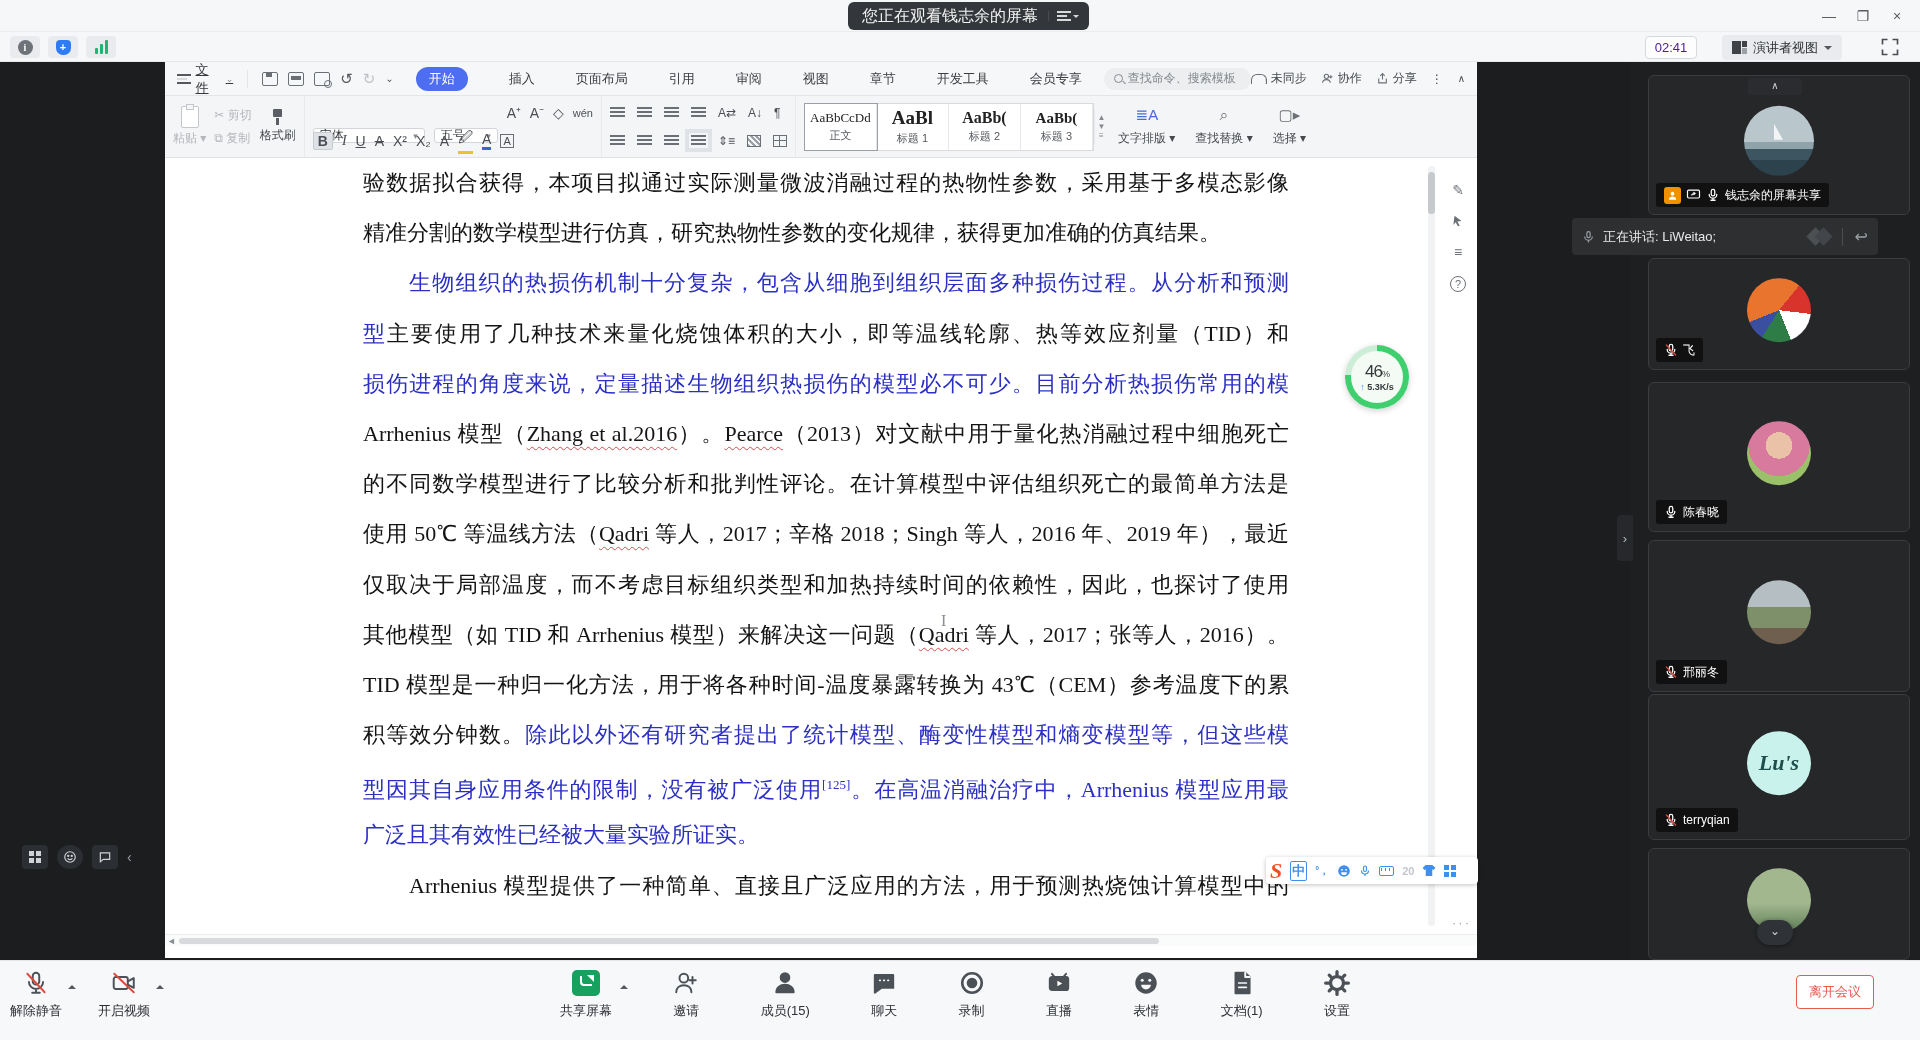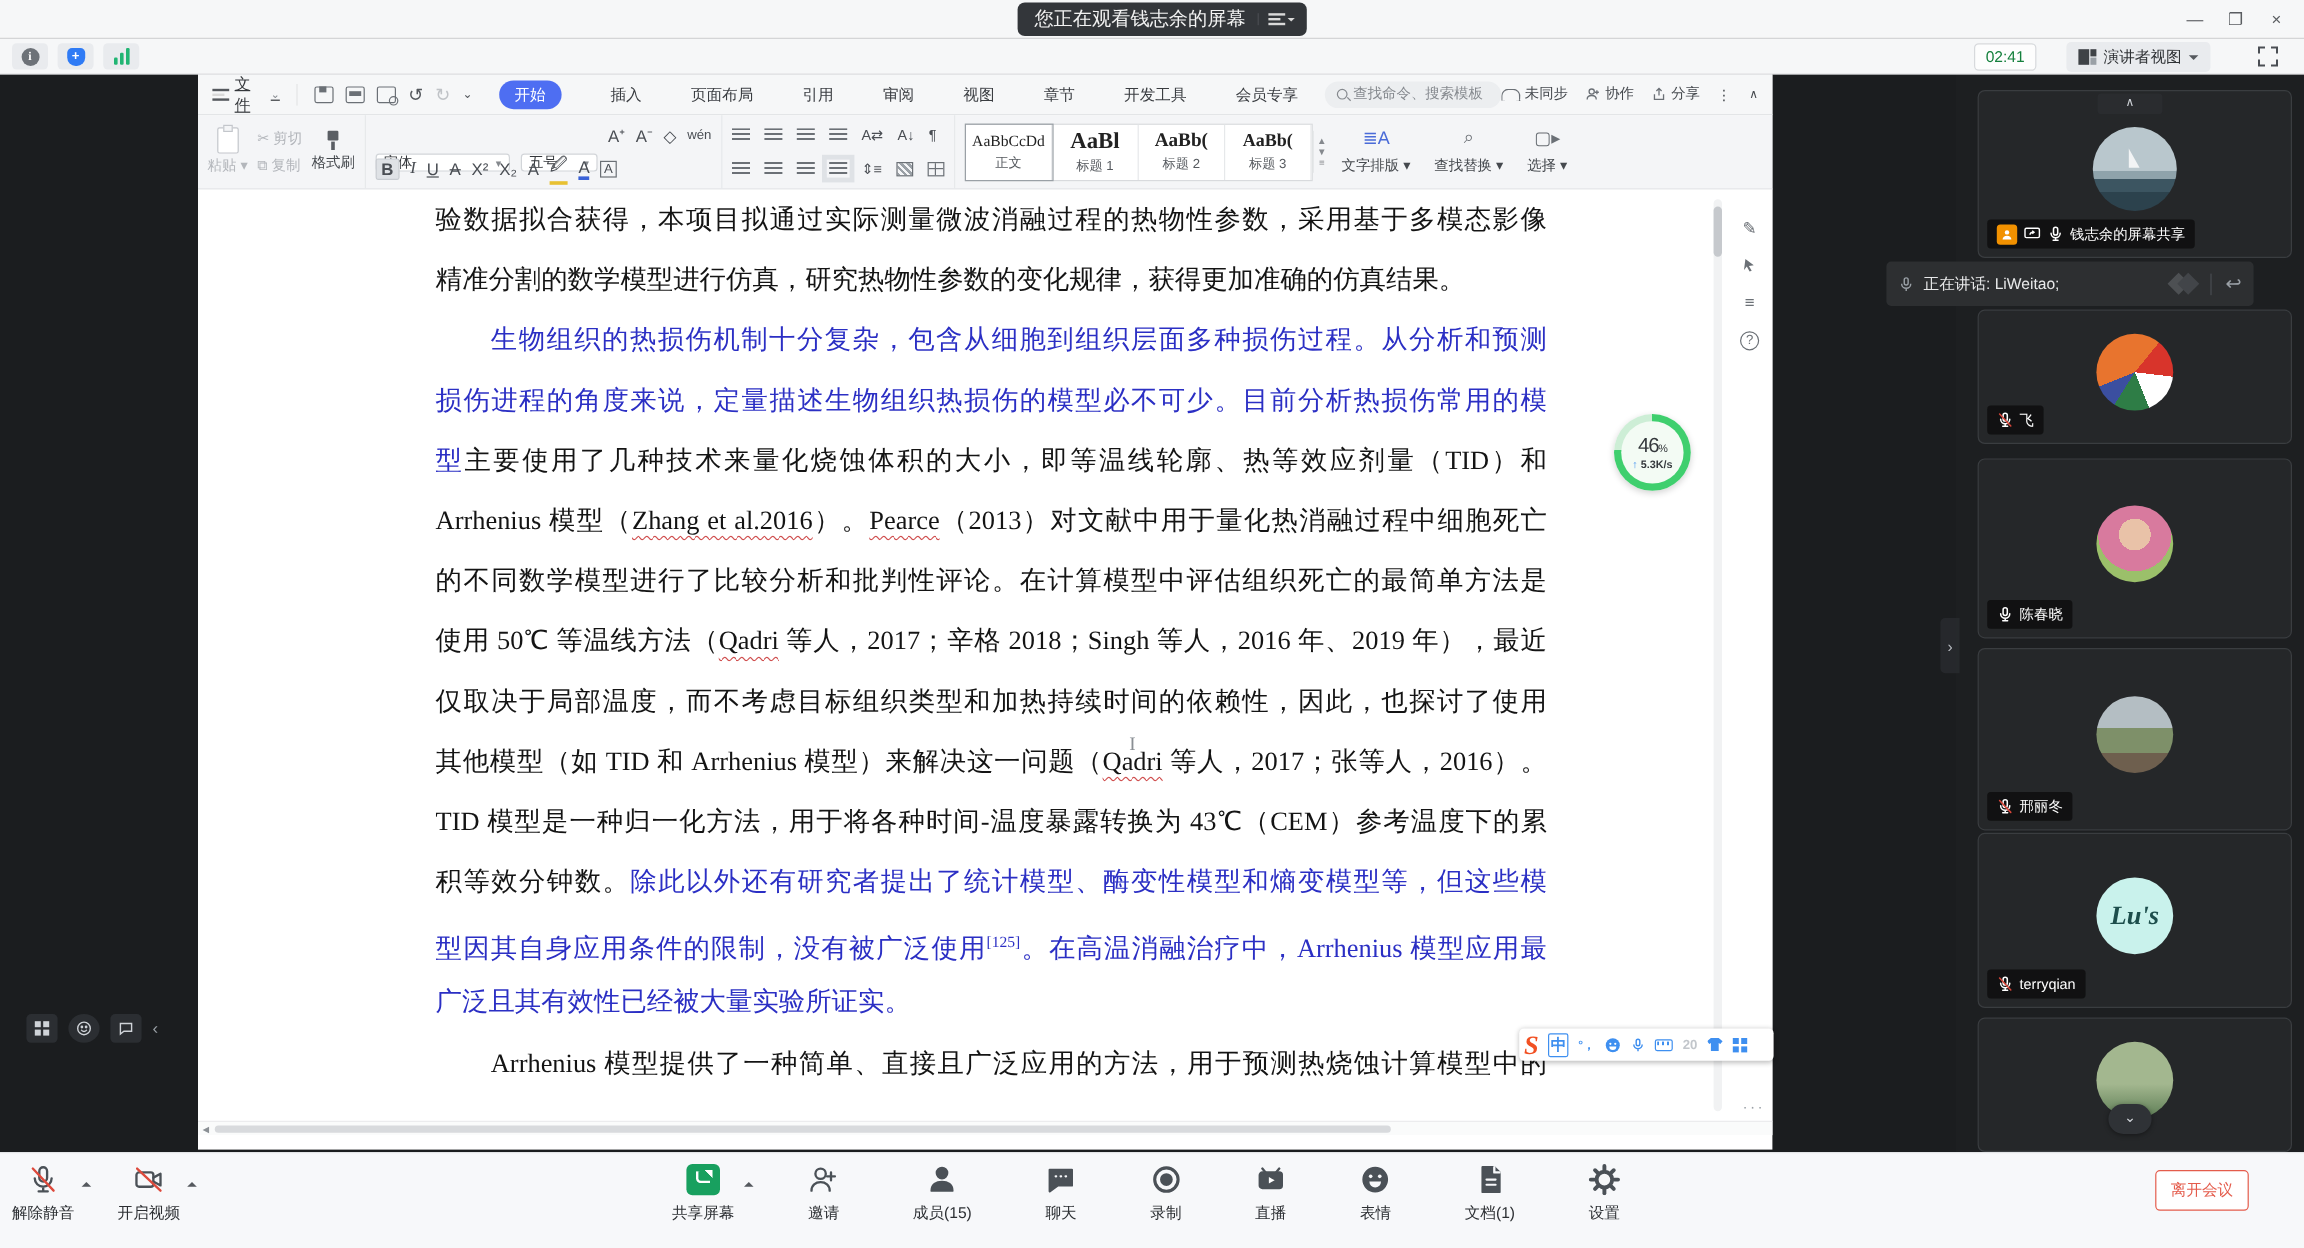--- a/index.html
+++ b/index.html
@@ -21,21 +21,21 @@
 
   #row2 { position:absolute; left:0; top:32px; width:1920px; height:30px; background:#f6f7f8; border-bottom:1px solid #e6e7e9; z-index:30; }
   .mini-btn { position:absolute; top:4px; height:22px; border-radius:4px; background:#e9ebee; display:flex; align-items:center; justify-content:center; }
   #info-btn { left:10px; width:30px; } #shield-btn { left:48px; width:30px; } #net-btn { left:86px; width:30px; }
   .i-circle { width:15px; height:15px; border-radius:50%; background:#6d7278; color:#fff; font-size:10px; font-weight:bold; text-align:center; line-height:15px; font-family:"Liberation Serif",serif; }
   .i-shield { width:15px; height:15px; background:#2f7bf5; border-radius:4px 4px 7px 7px; color:#fff; font-size:11px; line-height:14px; text-align:center; font-weight:bold; }
   .i-bars { display:flex; align-items:flex-end; gap:2px; height:14px; }
   .i-bars i { width:3px; background:#21b573; border-radius:1px; display:block; }
   .i-bars i:nth-child(1){height:6px}.i-bars i:nth-child(2){height:10px}.i-bars i:nth-child(3){height:14px}
   #timer { position:absolute; left:1645px; top:4px; width:52px; height:23px; border:1px solid #d7d9dc; border-radius:4px;
-    font-size:13px; color:#15803d; display:flex; align-items:center; justify-content:center; background:#fdfdfd; }
+    font-size:13px; color:#4c1d95; display:flex; align-items:center; justify-content:center; background:#fdfdfd; }
   #view-btn { position:absolute; left:1722px; top:3px; height:25px; padding:0 10px; border-radius:4px; background:#e9ebee;
     display:flex; align-items:center; gap:6px; font-size:13px; color:#2f3235; }
   .layout-glyph { width:15px; height:13px; position:relative; }
   .layout-glyph::before { content:""; position:absolute; left:0; top:0; width:9px; height:13px; background:#3f4347; }
   .layout-glyph::after { content:""; position:absolute; right:0; top:0; width:5px; height:6px; background:#3f4347; box-shadow:0 7px 0 #9aa0a6; }
   .dd-caret { width:0; height:0; border:4px solid transparent; border-top-color:#55595e; margin-top:4px; }
 
   
   #main { position:absolute; left:0; top:62px; width:1920px; height:898px; background:#1b1d1f; }
 
@@ -401,22 +401,22 @@
           <span><span>选择</span> ▾</span>
         </div>
       </div>
     </div>
 
     <div id="docarea">
       <div id="doc-text">
           <div class="dline just"><span>验数据拟合获得，本项目拟通过实际测量微波消融过程的热物性参数，采用基于多模态影像</span></div>
           <div class="dline"><span>精准分割的数学模型进行仿真，研究热物性参数的变化规律，获得更加准确的仿真结果。</span></div>
           <div class="dline just ind"><span class="seg-b">生物组织的热损伤机制十分复杂，包含从细胞到组织层面多种损伤过程。从分析和预测</span></div>
+          <div class="dline just"><span class="seg-b">型</span><span>主要使用了几种技术来量化烧蚀体积的大小，即等温线轮廓、热等效应剂量（TID）和</span></div>
           <div class="dline just"><span class="seg-b">损伤进程的角度来说，定量描述生物组织热损伤的模型必不可少。目前分析热损伤常用的模</span></div>
-          <div class="dline just"><span class="seg-b">型</span><span>主要使用了几种技术来量化烧蚀体积的大小，即等温线轮廓、热等效应剂量（TID）和</span></div>
           <div class="dline just"><span>Arrhenius 模型（</span><span class="seg-sq">Zhang et al.2016</span><span>）。</span><span class="seg-sq">Pearce</span><span>（2013）对文献中用于量化热消融过程中细胞死亡</span></div>
           <div class="dline just"><span>的不同数学模型进行了比较分析和批判性评论。在计算模型中评估组织死亡的最简单方法是</span></div>
           <div class="dline just"><span>使用 50℃ 等温线方法（</span><span class="seg-sq">Qadri</span><span> 等人，2017；辛格 2018；Singh 等人，2016 年、2019 年），最近</span></div>
           <div class="dline just"><span>仅取决于局部温度，而不考虑目标组织类型和加热持续时间的依赖性，因此，也探讨了使用</span></div>
           <div class="dline just"><span>其他模型（如 TID 和 Arrhenius 模型）来解决这一问题（</span><span class="seg-sq">Qadri</span><span> 等人，2017；张等人，2016）。</span></div>
           <div class="dline just"><span>TID 模型是一种归一化方法，用于将各种时间-温度暴露转换为 43℃（CEM）参考温度下的累</span></div>
           <div class="dline just"><span>积等效分钟数。</span><span class="seg-b">除此以外还有研究者提出了统计模型、酶变性模型和熵变模型等，但这些模</span></div>
           <div class="dline just"><span class="seg-b">型因其自身应用条件的限制，没有被广泛使用</span><sup class="ref seg-b">[125]</sup><span class="seg-b">。在高温消融治疗中，Arrhenius 模型应用最</span></div>
           <div class="dline"><span class="seg-b">广泛且其有效性已经被大量实验所证实。</span></div>
           <div class="dline just ind"><span>Arrhenius 模型提供了一种简单、直接且广泛应用的方法，用于预测热烧蚀计算模型中的</span></div>

